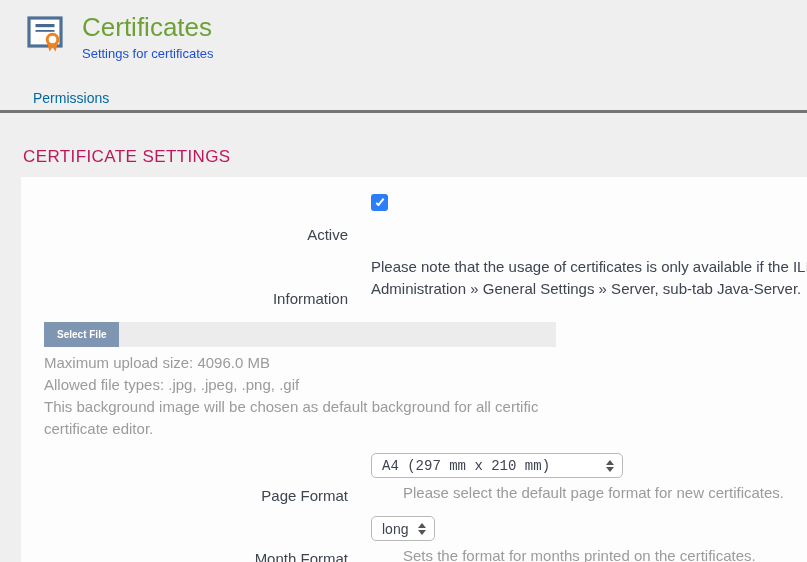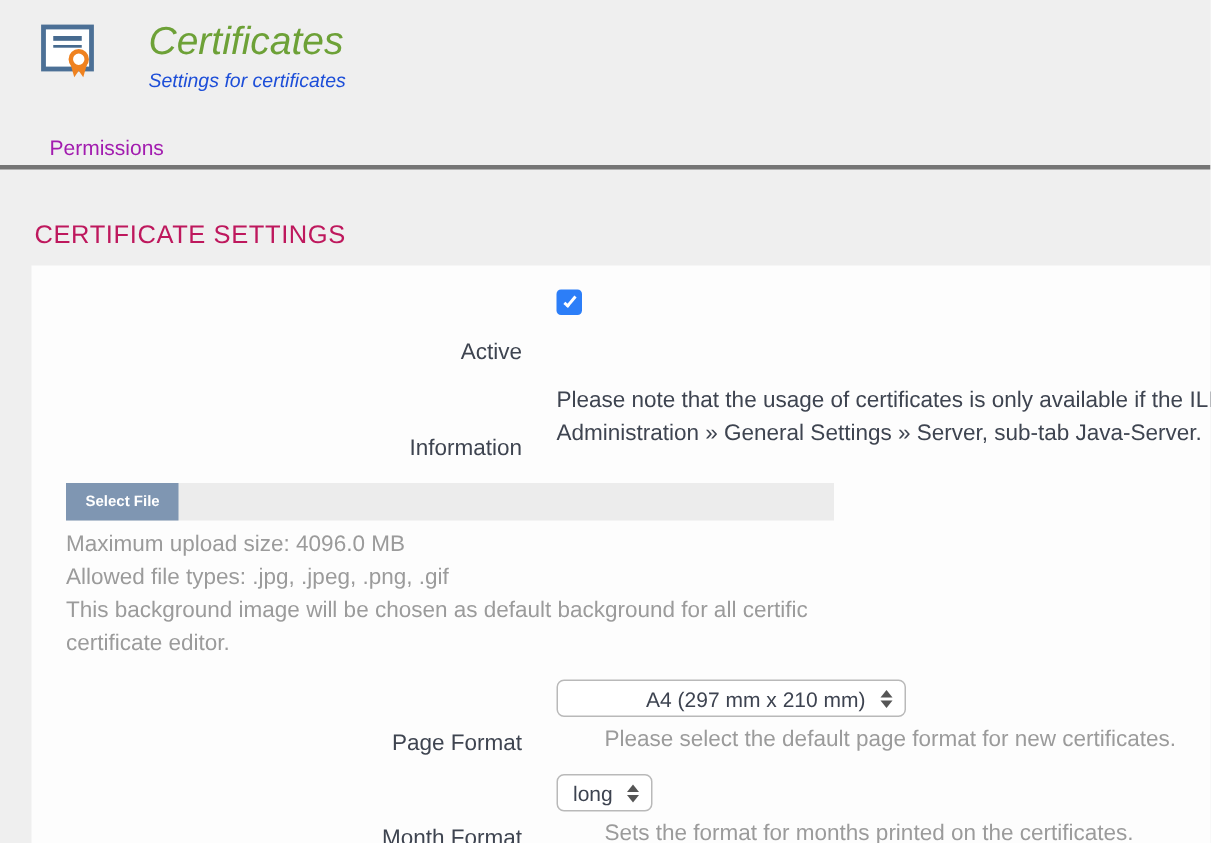--- a/index.html
+++ b/index.html
@@ -4,27 +4,27 @@
 <style>
   * { box-sizing: border-box; }
   html, body {
     margin: 0; padding: 0;
     width: 807px; height: 562px;
     overflow: hidden;
     background: var(--page-bg, #efefef);
     font-family: "Liberation Sans", "DejaVu Sans", sans-serif;
   }
   
-  .header { display: flex; padding: 12px 0 0 25px; gap: 34px; font-style: italic; }
+  .header { display: flex; padding: 12px 0 0 25px; gap: 17px; }
   .obj-icon { width: 40px; height: 40px; flex: 0 0 auto; margin-top: 1px; }
   .title { margin: 0; font-size: 26px; font-weight: 400; line-height: 30px; color: var(--accent-green, #6da137); }
   .subtitle { margin-top: 4px; font-size: 13px; color: #1d4ed8; }
   
   .tabbar { display: flex; margin-top: 24px; padding-left: 18px; border-bottom: 3px solid var(--tab-gray, #757575); }
-  .tab { padding: 5px 15px 4px; font-size: 14px; color: #a21caf; cursor: pointer; }
+  .tab { padding: 5px 15px 4px; font-size: 14px; color: #0369a1; cursor: pointer; }
   .tab.active { background: var(--tab-gray, #757575); color: #ffffff; font-weight: bold; }
   
   .section-title { margin: 34px 0 10px 23px; font-size: 17px; font-weight: 400; letter-spacing: 0.4px; color: #be185d; }
   .panel { margin-left: 21px; width: 960px; background: var(--panel-bg, #fdfdfd); padding: 15px 0 10px; }
   
   .row { display: flex; align-items: flex-start; }
   .row .label { width: 327px; flex: 0 0 auto; text-align: right; font-size: 15px; color: var(--text-dark, #3e4450); padding-top: 1px; line-height: 20px; margin-top: 32px; }
   .row .control { margin-left: 23px; font-size: 15px; color: var(--text-dark, #3e4450); }
   .row-active { margin-bottom: 11px; }
   .row-info { margin-bottom: 13px; }
@@ -35,21 +35,21 @@
   
   .checkbox { display: inline-flex; align-items: center; justify-content: center; width: 17px; height: 17px; border-radius: 3px; background: var(--checkbox-blue, #2c7ef8); cursor: pointer; margin-top: 1px; }
   .checkmark { width: 4px; height: 9px; border-right: 2px solid #fff; border-bottom: 2px solid #fff; transform: rotate(40deg); margin-top: -2px; }
   
   .filebar { display: flex; width: 512px; height: 25px; background: #ececec; align-items: stretch; cursor: pointer; }
   .filebtn { display: flex; align-items: center; background: var(--select-file-blue, #7f96b2); color: #ffffff; font-weight: bold; font-size: 10px; padding: 0 13px; }
   .hint { color: var(--text-muted, #9b9b9b); font-size: 15px; line-height: 22px; }
   .hint.first { margin-top: 5px; }
   
   .select { display: inline-flex; align-items: center; height: 25px; border: 1px solid #b9b9b9; border-radius: 5px; background: #ffffff; padding: 0 8px 0 10px; font-size: 14px; color: #3d4350; cursor: pointer; }
-  .select.wide { width: 233px; justify-content: flex-end; }
+  .select.wide { width: 252px; justify-content: space-between; font-family: Liberation Mono, monospace; }
   .select .stepper { display: inline-flex; flex-direction: column; gap: 2px; margin-left: 10px; }
   .tri-up { width: 0; height: 0; border-left: 4px solid transparent; border-right: 4px solid transparent; border-bottom: 5px solid #555; }
   .tri-down { width: 0; height: 0; border-left: 4px solid transparent; border-right: 4px solid transparent; border-top: 5px solid #555; }
   .sel-helper { margin-top: 4px; margin-left: 32px; }
 </style>
 </head>
 <body>
 
 <div class="page">
 

